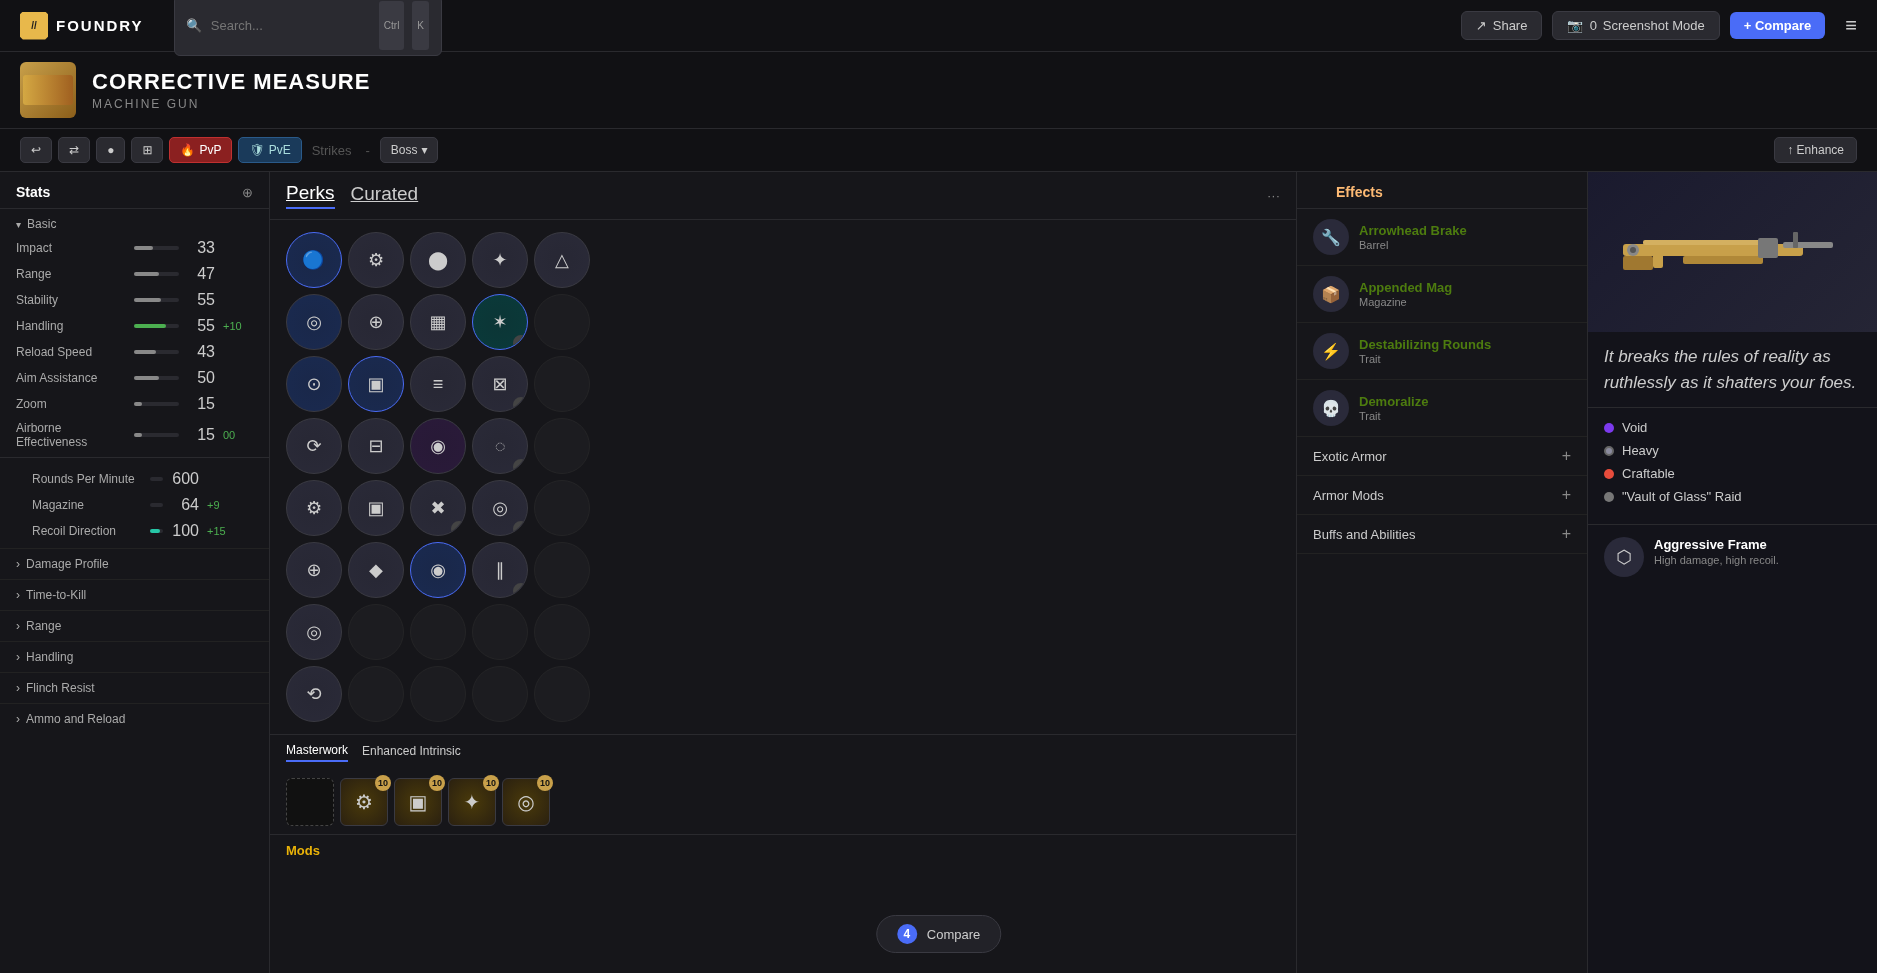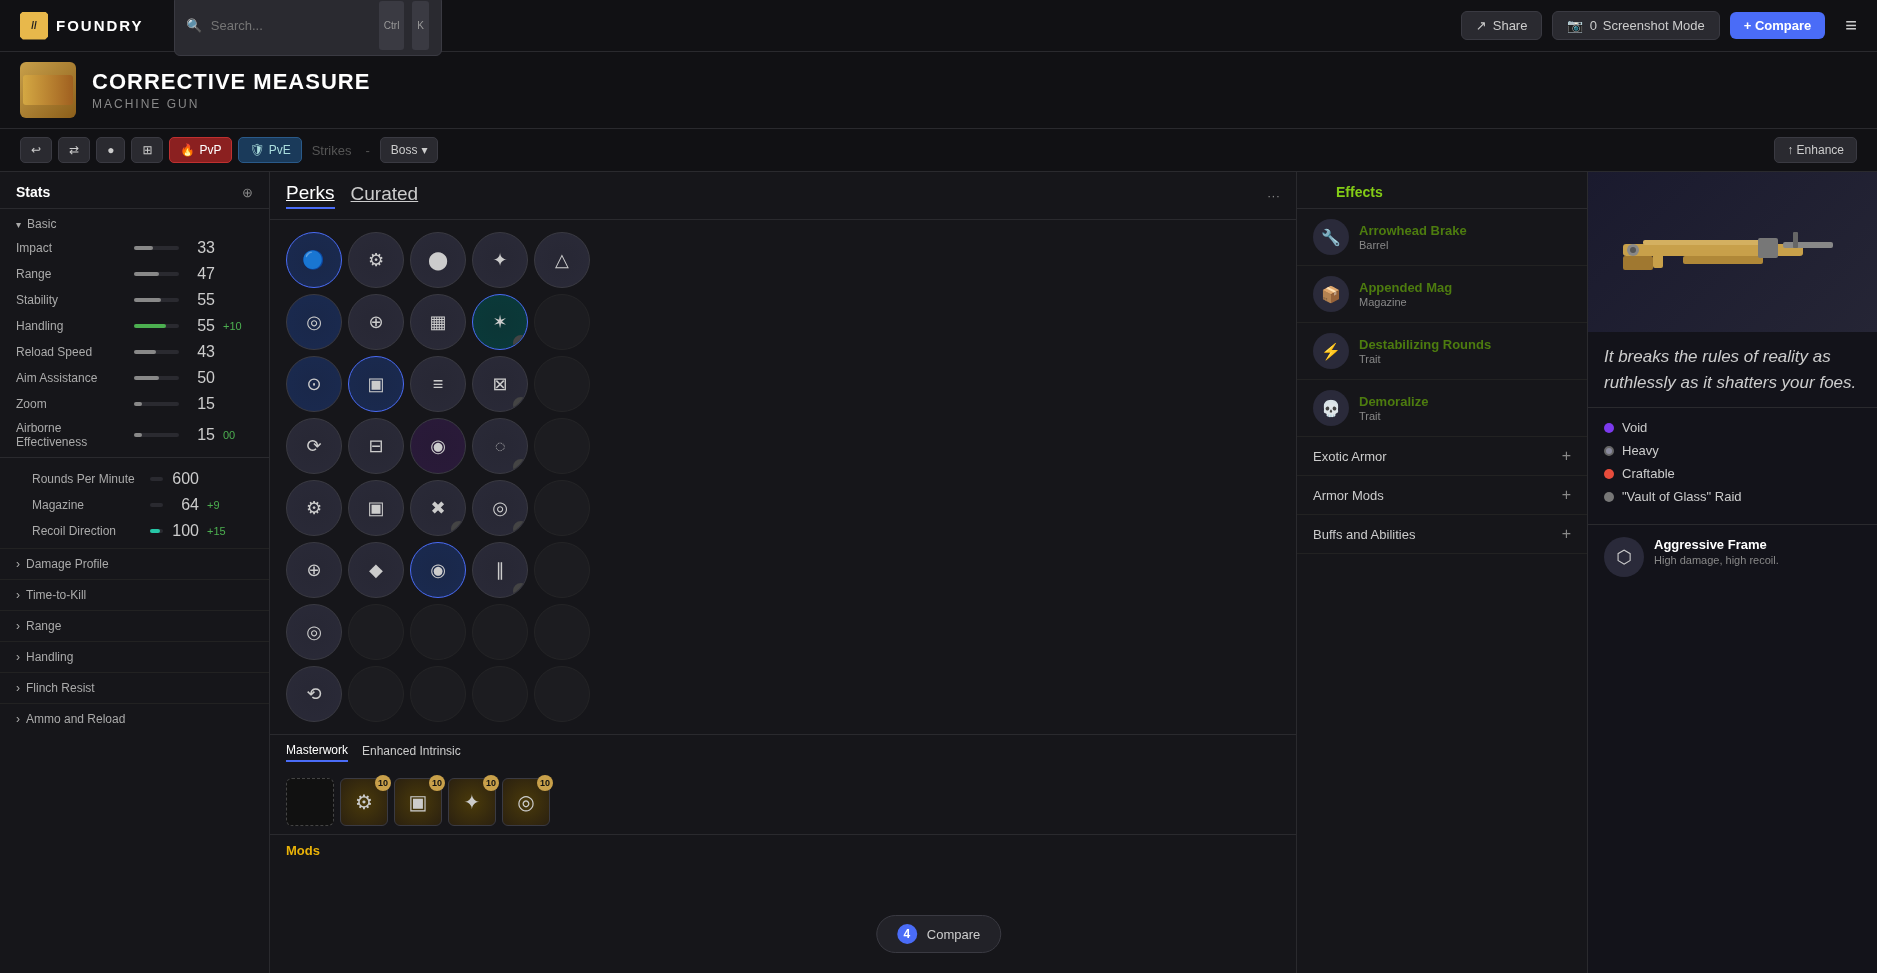--- a/index.html
+++ b/index.html
@@ -83,21 +83,21 @@
     .mw-badge { position: absolute; top: -4px; right: -4px; background: #c8a04a; color: #111; font-size: 9px; font-weight: bold; border-radius: 50%; width: 16px; height: 16px; display: flex; align-items: center; justify-content: center; }
     .mw-icon { font-size: 20px; }
 
     
     .mods-section { border-top: 1px solid #2a2a2e; padding: 8px 16px; }
     .mods-label { color: #eab308; font-size: 13px; font-weight: bold; margin-bottom: 6px; }
 
     
     .effects-panel { width: 290px; background: #16161a; overflow-y: auto; flex-shrink: 0; }
     .effects-header { padding: 12px 16px 8px; border-bottom: 1px solid #2a2a2e; }
-    .effects-title { color: #84cc16; font-weight: bold; font-size: 14px; padding-left: 23px; }
+    .effects-title { color: #fdba74; font-weight: bold; font-size: 14px; padding-left: 23px; }
 
     .effect-row { display: flex; align-items: center; padding: 10px 16px; border-bottom: 1px solid #222; gap: 10px; cursor: pointer; }
     .effect-icon { width: 36px; height: 36px; border-radius: 50%; background: #2a2a3a; display: flex; align-items: center; justify-content: center; flex-shrink: 0; font-size: 16px; }
     .effect-info { flex: 1; }
     .effect-name { color: #4d7c0f; font-size: 13px; font-weight: 600; }
     .effect-sub { color: #888; font-size: 11px; margin-top: 1px; }
 
     .expandable-row { display: flex; align-items: center; padding: 10px 16px; border-bottom: 1px solid #222; cursor: pointer; justify-content: space-between; }
     .expandable-label { color: #ccc; font-size: 13px; }
     .expand-icon { color: #888; font-size: 16px; }

